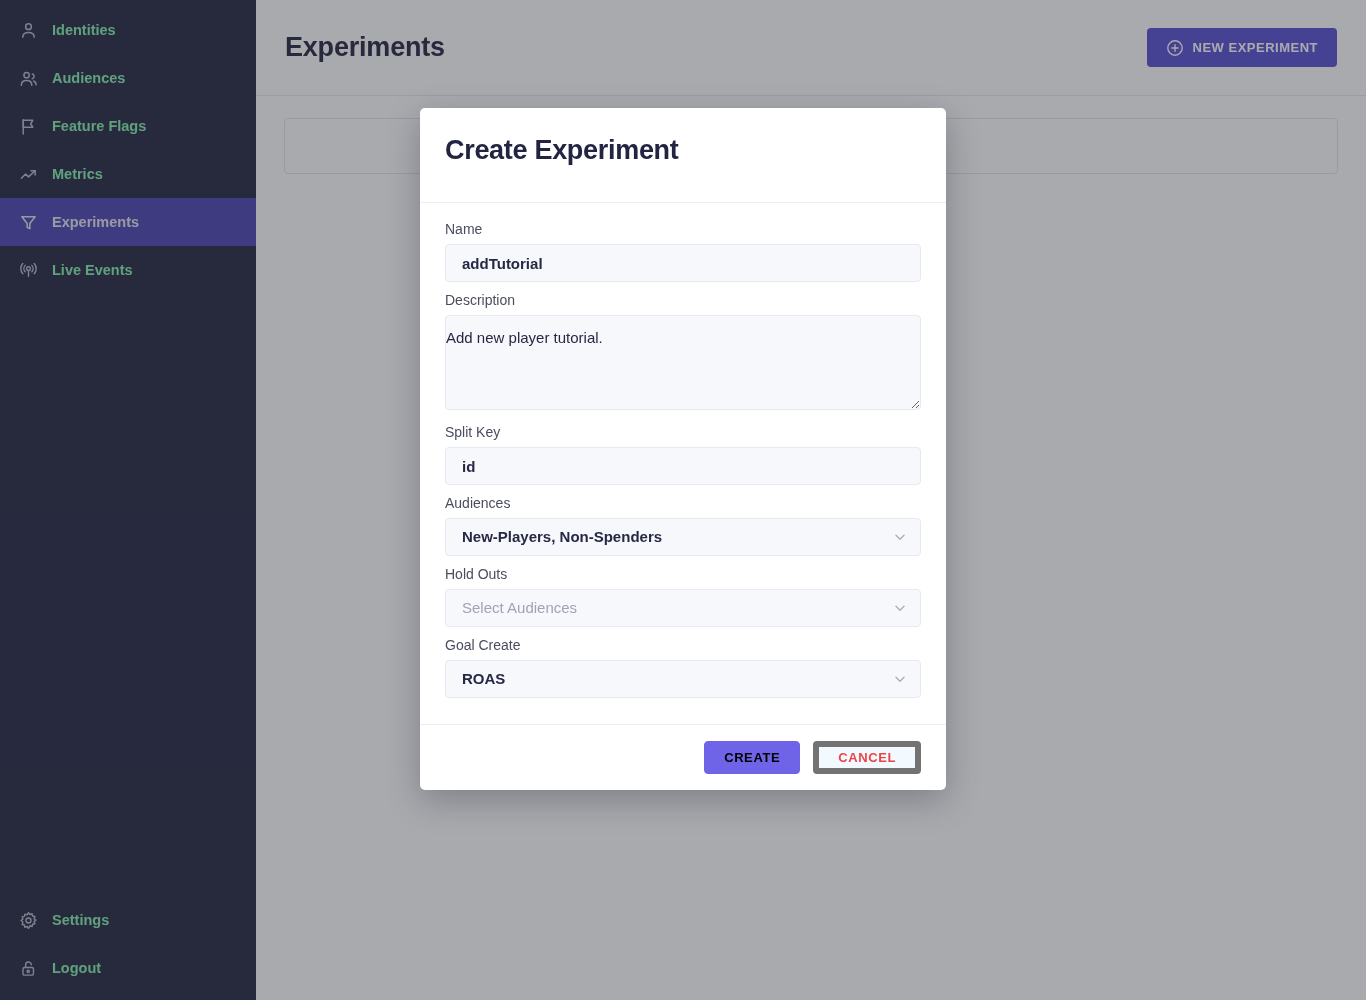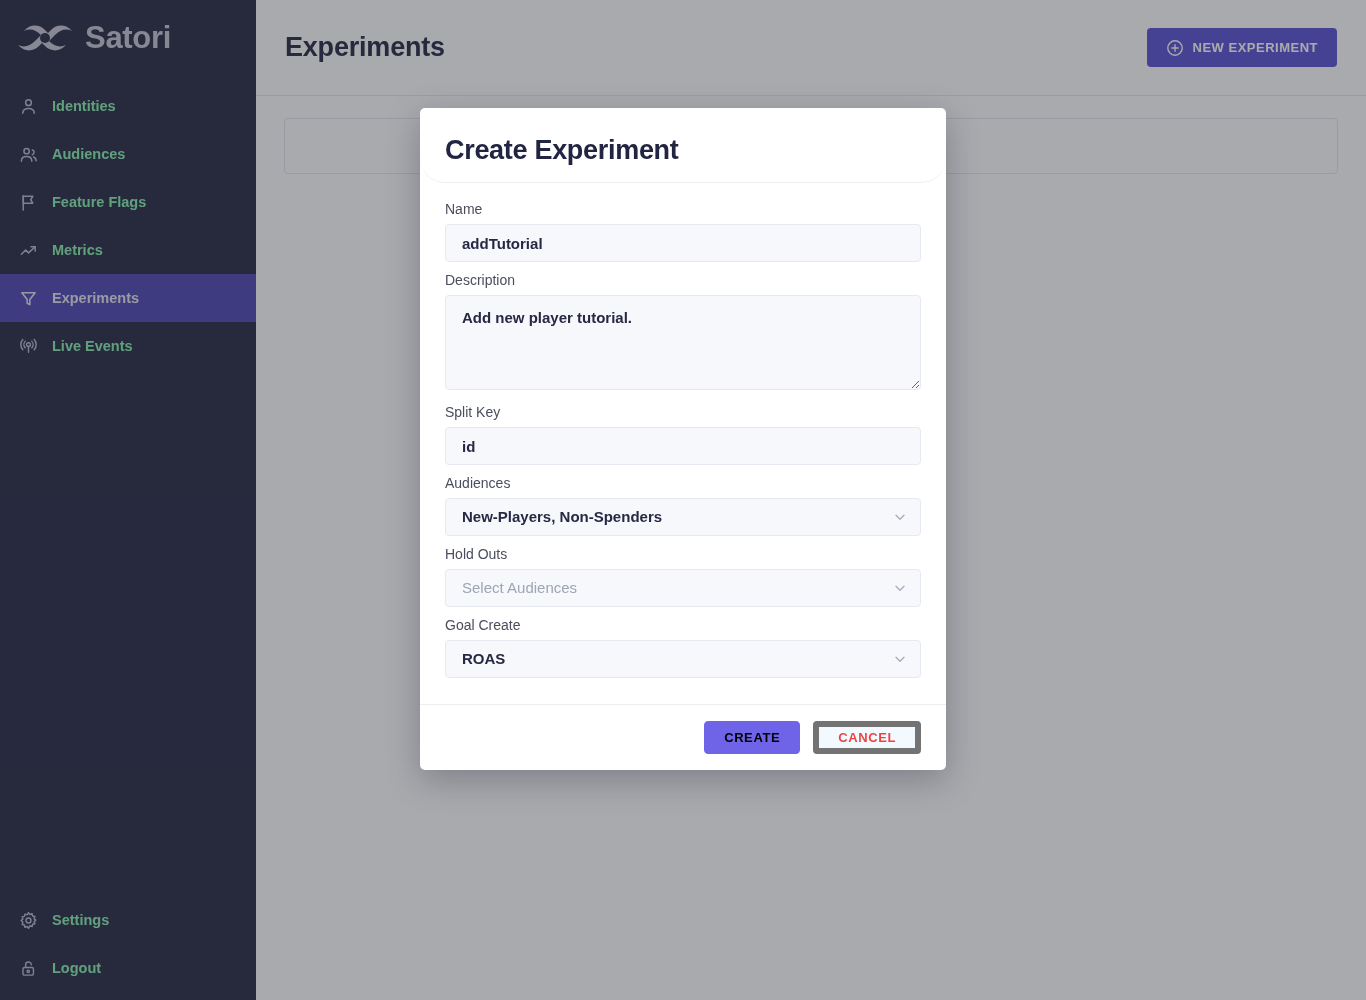--- a/index.html
+++ b/index.html
@@ -115,23 +115,22 @@
     position: absolute;
     left: 420px; top: 108px;
     width: 526px;
     background: #ffffff;
     border-radius: 5px;
     box-shadow: 0 10px 34px rgba(20,22,40,0.28);
     z-index: 30;
     overflow: hidden;
   }
   #modal-header {
-    padding: 27px 25px 16px 25px;
+    padding: 27px 25px 36px 25px;
     border-bottom: 1px solid #eceef2;
-    border-radius: 25px;
   }
   #modal-title {
     font-size: 27px; font-weight: 700;
     color: #222542; letter-spacing: -0.3px;
   }
   #modal-body {
     padding: 18px 25px 16px 25px;
   }
   .field { margin-bottom: 10px; }
   .field-label {
@@ -149,24 +148,24 @@
     font-size: 15px;
     font-weight: 700;
     color: #272844;
     padding: 0 16px;
     height: 38px;
     line-height: 36px;
     outline: none;
   }
   textarea.control {
     height: 95px;
-    padding: 11px 16px;
+    padding: 11px 0;
     line-height: 1.4;
     resize: vertical;
-    font-weight: 700;
+    font-weight: 400;
   }
   .select-wrap { position: relative; }
   .select-wrap .chev {
     position: absolute; right: 13px; top: 50%;
     transform: translateY(-50%);
     width: 16px; height: 16px;
     pointer-events: none;
   }
   .select-wrap .chev svg { width: 16px; height: 16px; display: block; }
   .control.select { padding-right: 38px; }
@@ -195,30 +194,20 @@
     color: #ef4444;
   }
 </style>
 </head>
 <body>
 
 <div id="app">
 
   <nav id="sidebar">
 
-    <div id="brand">
-      <span class="logo-mark">
-        <svg viewBox="0 0 58 40" fill="none" xmlns="http://www.w3.org/2000/svg">
-          <path d="M8 13c6-7 15-7 21-1l3 3 3-3c6-6 15-6 21 1-6-3-12-1-17 4l-7 7-7-7C20 12 14 10 8 13z" fill="#c6c7d2"></path>
-          <path d="M50 27c-6 7-15 7-21 1l-3-3-3 3c-6 6-15 6-21-1 6 3 12 1 17-4l7-7 7 7c5 5 11 7 17 4z" fill="#c6c7d2"></path>
-          <circle cx="29" cy="20" r="5" fill="#272844"></circle>
-        </svg>
-      </span>
-      <span class="brand-text">Satori</span>
-    </div>
 
     <div class="nav-list">
 
       <div class="nav-item">
         <span class="nav-icon">
           <svg viewBox="0 0 20 20" fill="none" stroke="#b9bacb" stroke-width="1.6" stroke-linecap="round" stroke-linejoin="round">
             <circle cx="10" cy="6" r="3"></circle>
             <path d="M4 17c0-3.3 2.7-5 6-5s6 1.7 6 5"></path>
           </svg>
         </span>

